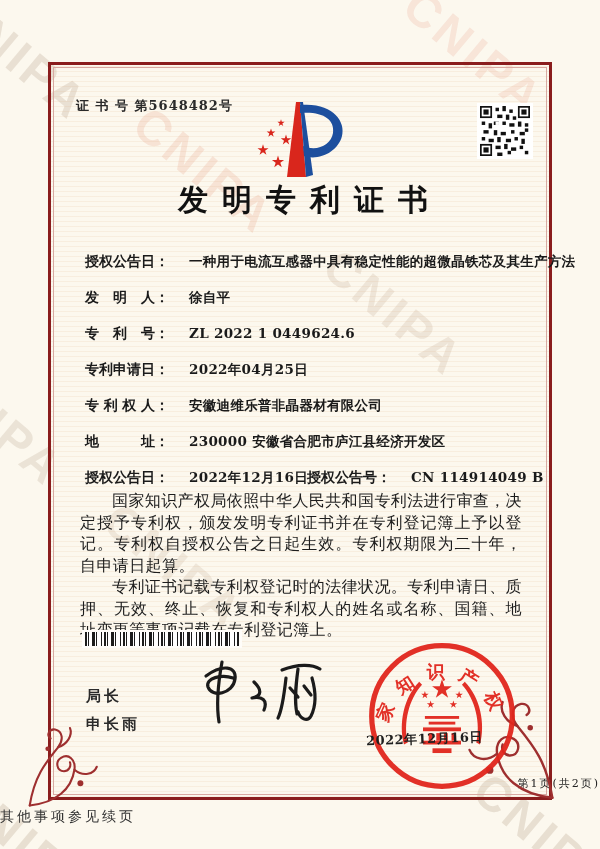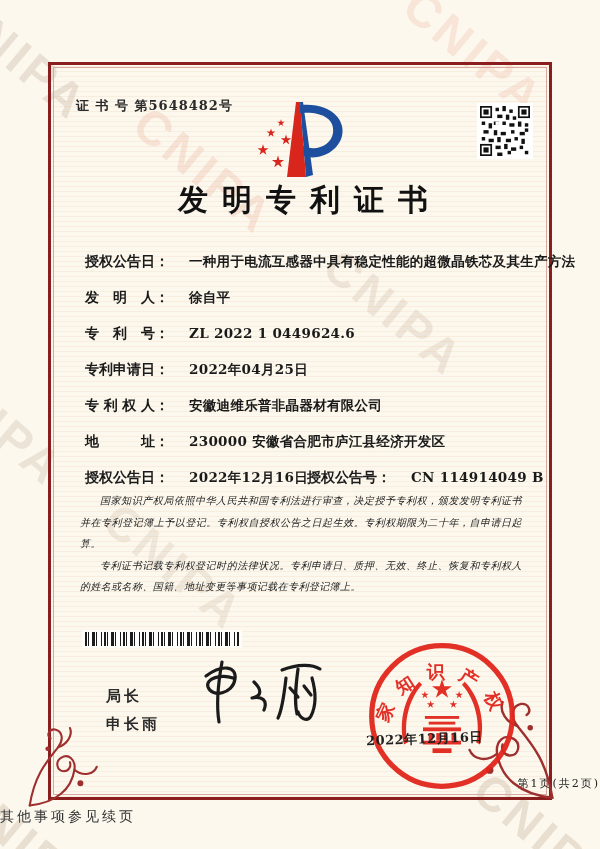--- a/index.html
+++ b/index.html
@@ -49,35 +49,35 @@
   }
   .fields{ position:absolute; left:85px; top:250px; width:436px; z-index:3;
     font-size:14px; font-weight:600; }
   .frow{ position:relative; margin-bottom:13px; line-height:23px; white-space:nowrap; }
   .flabel{ display:inline-block; width:70px; text-align:justify; text-align-last:justify; vertical-align:top;}
   .fcolon{ display:inline-block; vertical-align:top; }
   .fvalue{ font-size:13.5px; letter-spacing:0.3px; margin-left:20px; }
   .fgroup2{ position:absolute; left:222px; top:0; }
   .paras{
     position:absolute; left:80px; top:490px; width:442px; z-index:3;
-    font-style:italic; font-size:10px; line-height:21.5px;
+    font-size:16px; line-height:21.5px;
     letter-spacing:0.4px; color:#1d1d1d; text-align:justify;
   }
   .paras p{ margin:0; text-indent:2em; }
   .barcode-wrap{ position:absolute; left:82px; top:630px; width:160px; height:18px;
     background:#fffdf9; z-index:3; padding:2px 3px; box-sizing:border-box;}
   .barcode{
     width:100%; height:100%;
     background:repeating-linear-gradient(90deg,
       #1c1c1c 0 2px, #fff 2px 3px, #1c1c1c 3px 4px, #fff 4px 7px,
       #1c1c1c 7px 10px, #fff 10px 11px, #1c1c1c 11px 12px, #fff 12px 16px,
       #1c1c1c 16px 17px, #fff 17px 19px);
   }
   .officer{ position:absolute; left:86px; top:682px; z-index:3;
-    font-size:15px; font-weight:600; letter-spacing:3px; color:#2b2b2b; line-height:28px;margin-left:20px;}
+    font-size:15px; font-weight:600; letter-spacing:3px; color:#2b2b2b; line-height:28px;}
   .signature{ position:absolute; left:192px; top:652px; z-index:4; }
   .seal{ position:absolute; left:366px; top:640px; width:152px; height:152px; z-index:5; opacity:0.95;}
   .seal-date{
     position:absolute; left:0px; top:90px; width:126px; z-index:6;
     font-size:13px; font-weight:bold; color:#141414; letter-spacing:0.5px;
     transform:rotate(-2deg); white-space:nowrap;
   }
   .page-num{ position:absolute; left:0; right:0; top:776px; z-index:3;
     text-align:right; font-size:11px; letter-spacing:2px; color:#222; }
   .footer-note{ position:absolute; left:0; right:0; top:808px; z-index:3;

